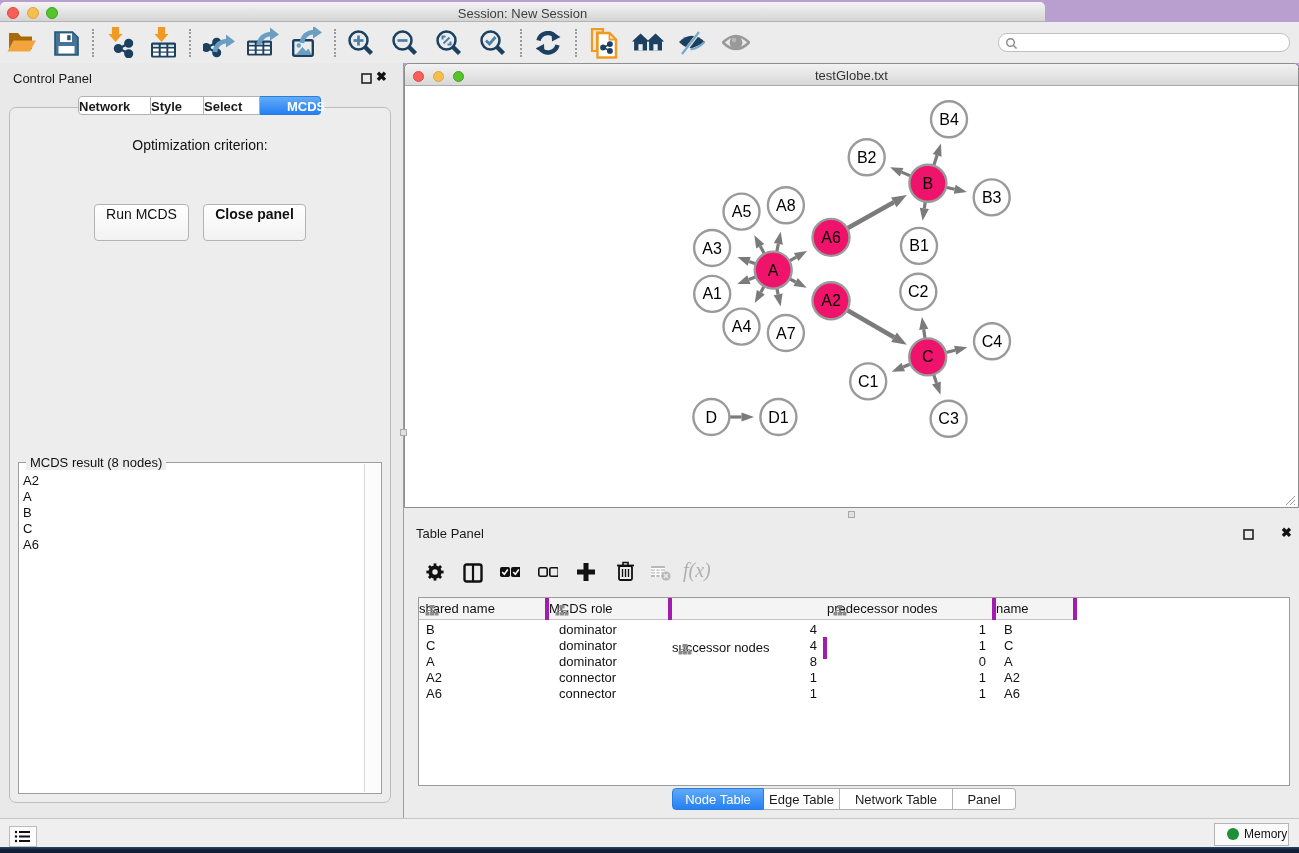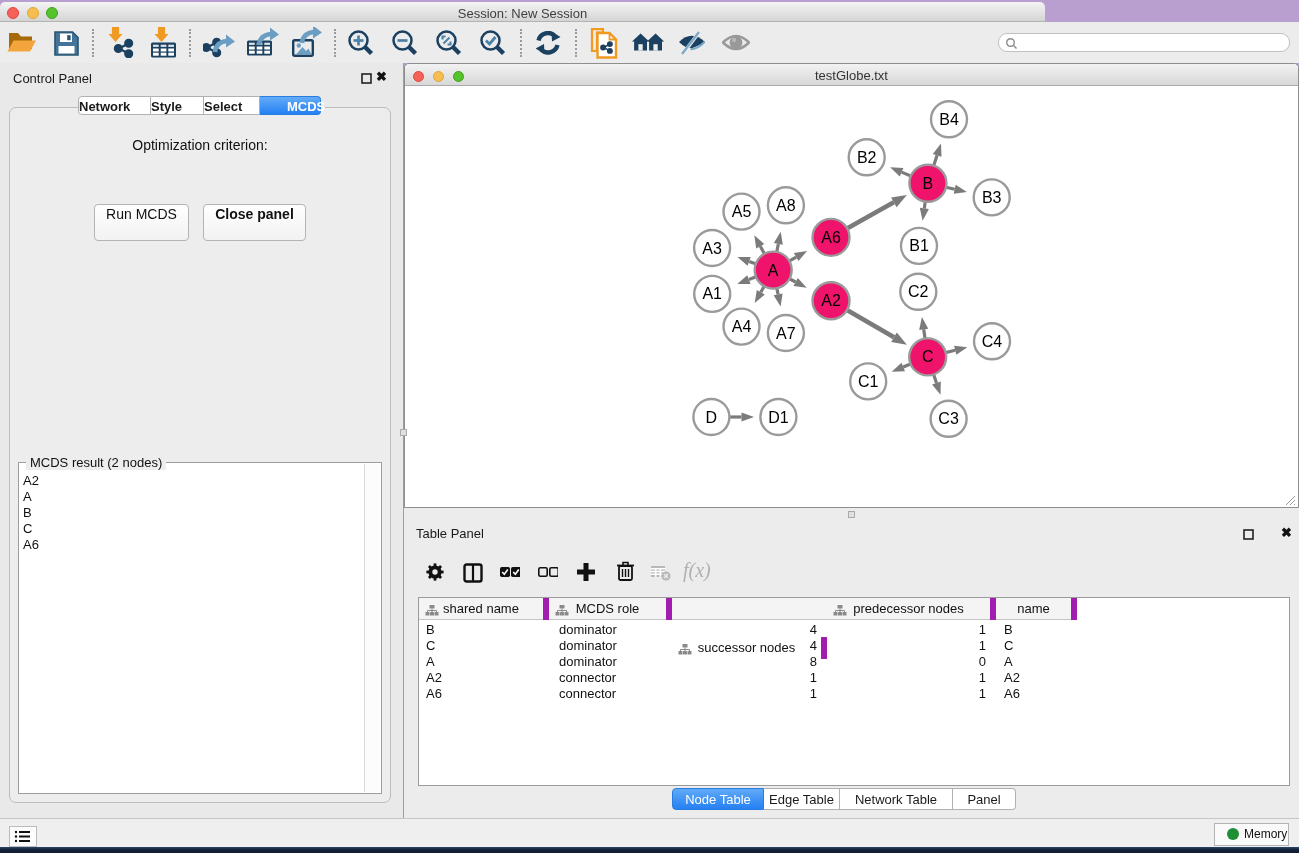--- a/index.html
+++ b/index.html
@@ -57,22 +57,22 @@
   border-radius:5px 5px 0 0; }
 #net-titlebar .tl { position:absolute; top:7px; width:11px; height:11px; border-radius:50%; }
 #net-title-text { width:100%; text-align:center; top:4px; font-size:13px; color:#333; }
 
 
 #tpanel { left:404px; top:508px; width:895px; height:310px; background:#ececec; }
 #tp-title { left:12px; top:18px; font-size:13px; color:#1a1a1a; }
 #tbl { left:14px; top:89px; width:872px; height:189px; background:#fff; border:1px solid #9b9b9b; }
 #tbl-header { left:0; top:0; width:658px; height:22px; background:#f4f4f4;
   border-bottom:1px solid #c4c4c4; font-size:13px; color:#111; }
-.hcol { position:absolute; top:0; height:22px; border-right:6px solid #a21caf;
-  text-align:center; line-height:22px; }
+.hcol { position:absolute; top:0; height:22px; border-right:4px solid #a21caf;
+  text-align:left; line-height:22px; }
 .hicon { position:absolute; left:6px; top:4px; }
 .trow { position:absolute; font-size:13px; color:#111; height:16px; line-height:16px; }
 .num { position:absolute; text-align:right; }
 #tbl-tabs { left:268px; top:280px; height:22px; display:flex; }
 .btab { height:22px; border:1px solid #b1b1b1; border-left:none; background:#fff;
   font-size:13px; color:#1a1a1a; text-align:center; line-height:21px; }
 .btab.first { border-left:1px solid #b1b1b1; border-radius:4px 0 0 4px; }
 .btab.last { border-radius:0 4px 4px 0; }
 .btab.sel { background:linear-gradient(#60aaf7,#2580f3); color:#fff; border-color:#2a7de0; }
 
@@ -252,21 +252,21 @@
     <div class="cbtn" style="left:193px; top:84px; width:103px;font-weight:bold;">Close panel</div>
     <div class="abs" id="groupbox" style="left:8px; top:354px;"></div>
     <div class="abs" id="gb-list" style="left:9px; top:355px;">
       <div style="margin-top:10px;">A2</div>
         <div>A</div>
         <div>B</div>
         <div>C</div>
         <div>A6</div>
     </div>
     <div class="abs" id="gb-scroll" style="left:354px; top:356px;"></div>
-    <div class="abs" id="gb-label" style="left:16px; top:347px;">MCDS result (2 nodes)</div>
+    <div class="abs" id="gb-label" style="left:16px; top:347px;">MCDS result (8 nodes)</div>
   </div>
   <div class="abs" style="left:78px; top:33px; display:flex;">
     <div class="tab first" style="width:73px;">Network</div>
     <div class="tab" style="width:53px;">Style</div>
     <div class="tab" style="width:56px;">Select</div>
     <div class="tab sel last" style="width:61px;padding-left:27px;">MCDS</div>
   </div>
 </div>
 <div class="abs" id="cp-divider"></div>
 <div class="splitter" style="left:400px; top:429px;"></div>

